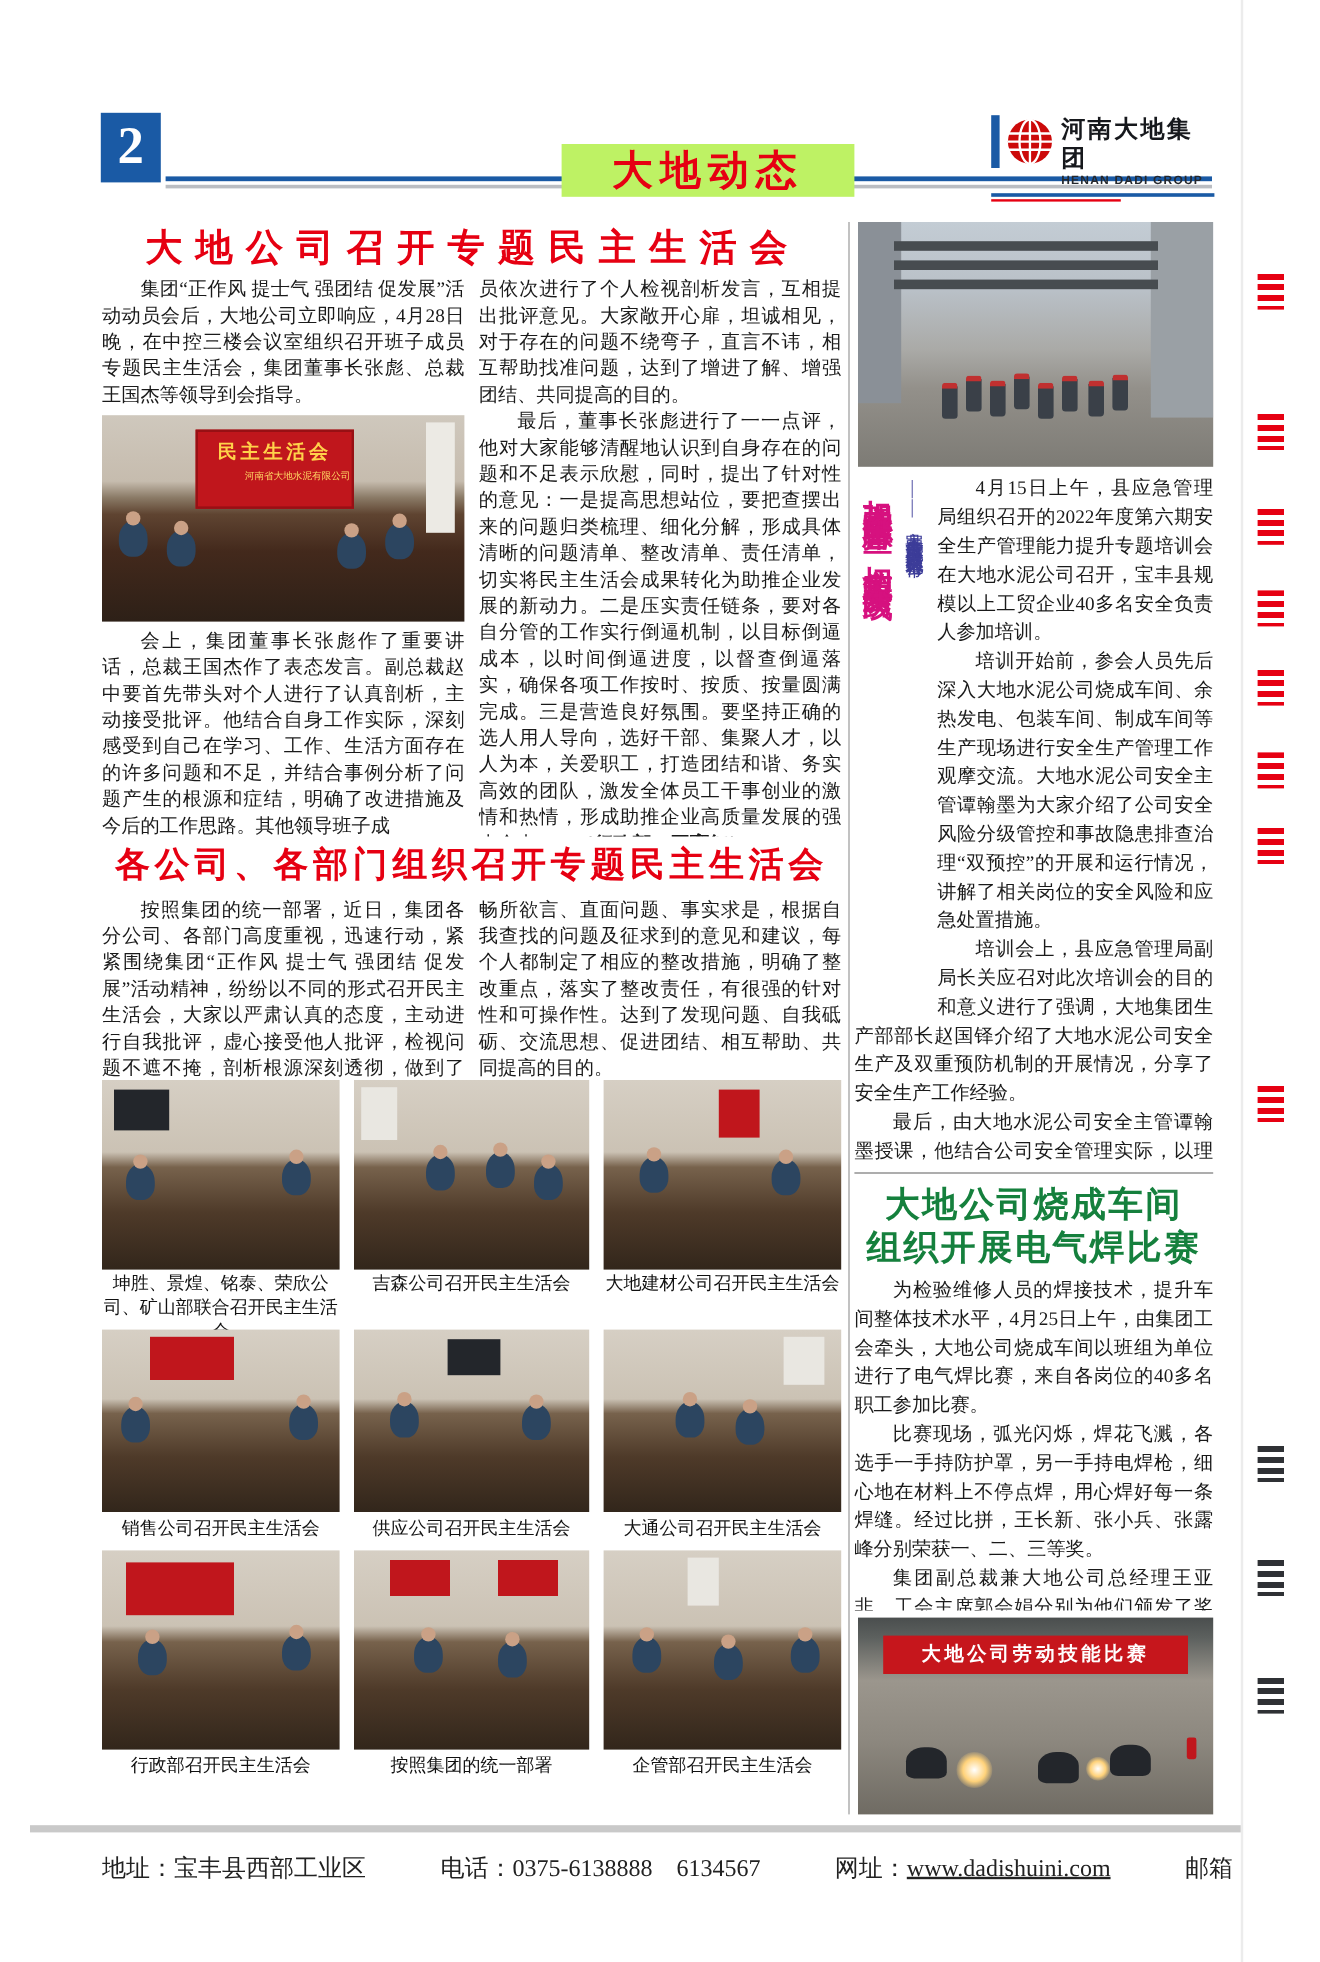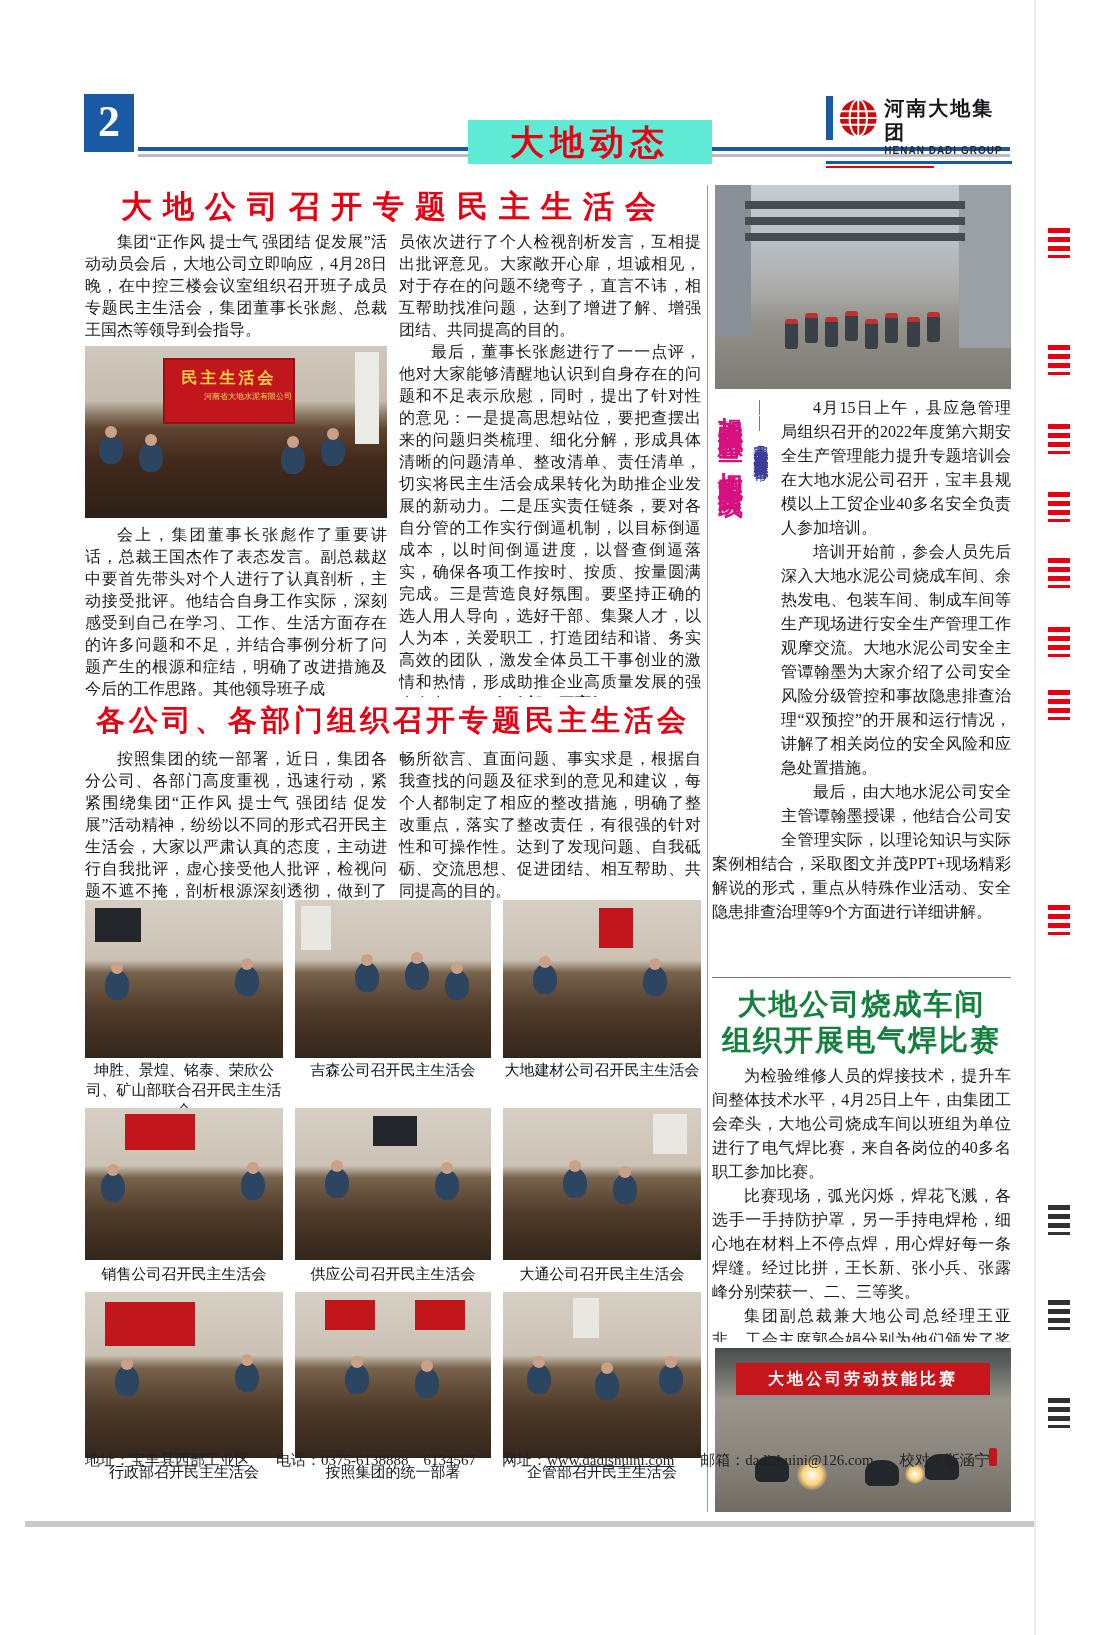--- a/index.html
+++ b/index.html
@@ -4,21 +4,21 @@
 <style>
   html,body{margin:0;padding:0;background:#ffffff;}
   .page{position:relative;width:1100px;height:1635px;background:#ffffff;overflow:hidden;
         font-family:"Liberation Serif", serif;color:#1a1a1a;}
 
   
   .pagenum{position:absolute;left:84px;top:94px;width:50px;height:58px;background:#1a5aa5;
            color:#fff;font:bold 44px/56px "Liberation Serif", serif;text-align:center;}
   .rule-blue{position:absolute;left:138px;top:147px;width:872px;height:4px;background:#1a5aa5;}
   .rule-gray{position:absolute;left:138px;top:154px;width:872px;height:3px;background:#babdc2;}
-  .section-title{position:absolute;left:468px;top:120px;width:244px;height:44px;background:#5eead4;
+  .section-title{position:absolute;left:468px;top:120px;width:244px;height:44px;background:#bef264;
            color:#e60012;font:bold 34px/44px "Liberation Sans", sans-serif;text-align:center;letter-spacing:6px;z-index:3;}
   .logo{position:absolute;left:826px;top:96px;width:186px;z-index:3;}
   .logo-row{display:flex;align-items:flex-start;}
   .logo-bar{width:7px;height:44px;background:#1a5aa5;margin-right:4px;}
   .logo-text{margin-left:5px;}
   .logo-cn{font:bold 20px/24px "Liberation Sans", sans-serif;color:#16181c;letter-spacing:2px;}
   .logo-en{font:bold 10px/13px "Liberation Sans", sans-serif;color:#26282c;letter-spacing:1px;}
   .logo-line-b{height:3px;background:#1a5aa5;margin-top:4px;}
   .logo-line-r{height:2px;background:#e60012;margin-top:2px;width:108px;}
 
@@ -77,21 +77,21 @@
     background:linear-gradient(180deg,#4a4e4e 0%,#5c605e 10%,#9b968d 32%,#8d887f 62%,#6f6b63 100%);}
   .banner2{position:absolute;left:7%;right:7%;top:9%;height:32px;background:#c6161c;
     color:#fff;font:bold 16px/32px "Liberation Sans", sans-serif;text-align:center;letter-spacing:3px;}
   .welder{position:absolute;width:34px;height:26px;border-radius:45% 45% 20% 20%;background:#23262b;}
   .spark{position:absolute;width:30px;height:30px;border-radius:50%;
     background:radial-gradient(circle,#ffffff 0%,#ffd27a 45%,rgba(255,210,120,0) 75%);}
   .ext{position:absolute;width:8px;height:18px;background:#c0161c;border-radius:2px;}
 
   
   .foot-bar{position:absolute;left:25px;top:1521px;width:1052px;height:6px;background:#c9c9c9;}
-  .footer{position:absolute;left:85px;top:1451px;width:980px;font-size:15px;color:#222;display:flex;flex-wrap:nowrap;}
+  .footer{position:absolute;left:85px;top:1543px;width:980px;font-size:20px;color:#222;display:flex;flex-wrap:nowrap;gap:36px;}
   .fseg{margin-right:26px;white-space:nowrap;}
   .fseg a{color:#222;}
 
   
   .edge{position:absolute;left:1034px;top:0;width:66px;height:1635px;background:#fff;border-left:2px solid #ececec;}
   .frag{position:absolute;left:12px;width:22px;height:30px;
     background:repeating-linear-gradient(180deg,#e60012 0 5px,#ffffff 5px 9px);}
   .frag.dark{background:repeating-linear-gradient(180deg,#2f3135 0 5px,#ffffff 5px 9px);}
 </style>
 </head>
@@ -233,20 +233,21 @@
     <i class="wk" style="left:70px;top:134px;"></i>
   </div>
 
   <div class="a3">
     <div class="vblock">
       <div class="vtitle">加强安全隐患排查 切实筑牢安全防线</div>
       <div class="vsub">——宝丰县安全生产管理能力提升专题培训在大地公司举行</div>
     </div>
     <p class="r ind">4月15日上午，县应急管理局组织召开的2022年度第六期安全生产管理能力提升专题培训会在大地水泥公司召开，宝丰县规模以上工贸企业40多名安全负责人参加培训。</p>
     <p class="r ind">培训开始前，参会人员先后深入大地水泥公司烧成车间、余热发电、包装车间、制成车间等生产现场进行安全生产管理工作观摩交流。大地水泥公司安全主管谭翰墨为大家介绍了公司安全风险分级管控和事故隐患排查治理“双预控”的开展和运行情况，讲解了相关岗位的安全风险和应急处置措施。</p>
+    <p class="r ind">培训会上，县应急管理局副局长关应召对此次培训会的目的和意义进行了强调，大地集团生产部部长赵国铎介绍了大地水泥公司安全生产及双重预防机制的开展情况，分享了安全生产工作经验。</p>
     <p class="r ind"><span>最后，由大地水泥公司安全主管谭翰墨授课，他结合公司安全管理实际，以理论知识与实际案例相结合，采取图文并茂PPT+现场精彩解说的形式，重点从特殊作业活动、安全隐患排查治理等9个方面进行详细讲解。</span>　</p>
   </div>
 
   <div class="divider"></div>
 
   <div class="t4 magtitle">
     <div>大地公司烧成车间</div>
     <div>组织开展电气焊比赛</div>
   </div>
 

